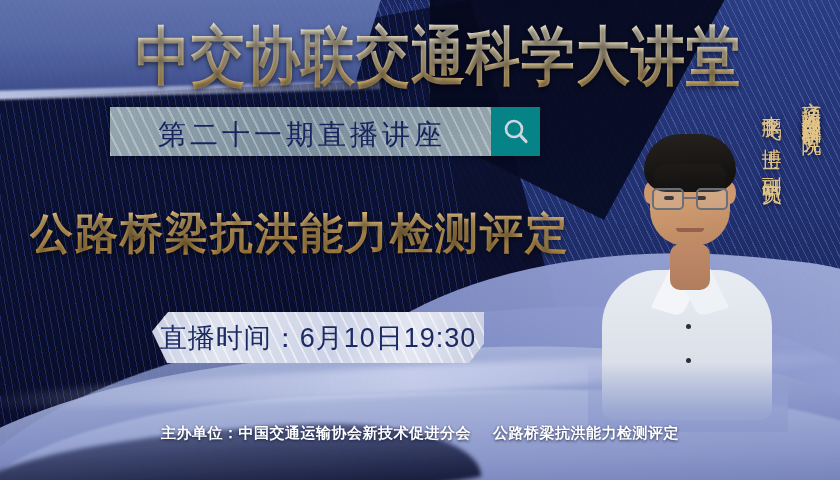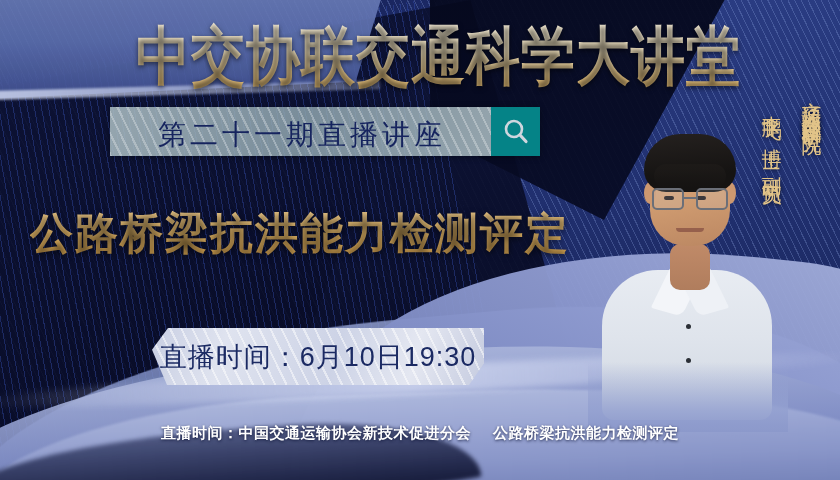--- a/index.html
+++ b/index.html
@@ -110,21 +110,21 @@
   .search-box svg{display:block;}
 
   
   .topic{position:absolute;left:30px;top:205px;
     font-size:43px;font-weight:700;letter-spacing:2px;white-space:nowrap;
     background:linear-gradient(180deg,#f0cf93 0%,#e4b86a 45%,#cf9b47 100%);
     -webkit-background-clip:text;background-clip:text;color:transparent;
     text-shadow:0 2px 6px rgba(0,0,0,.6);}
 
   
-  .time-badge{position:absolute;left:152px;top:328px;width:332px;height:57px;
+  .time-badge{position:absolute;left:152px;top:312px;width:332px;height:51px;
     background:linear-gradient(105deg,#c9cfe3 0%, #dfe3ef 22%, #cdd3e6 55%, #e4e7f1 78%, #c6cce0 100%);
     clip-path:polygon(16px 0, 100% 0, 100% 62%, calc(100% - 15px) 100%, 15px 100%, 0 38%);
     box-shadow:0 2px 8px rgba(0,0,0,.45);}
   .time-badge .sheen{position:absolute;inset:0;
     background-image:repeating-linear-gradient(64deg,
       rgba(255,255,255,.5) 0px, rgba(255,255,255,.5) 2px,
       rgba(255,255,255,0) 2px, rgba(255,255,255,0) 10px);}
   .time-text{position:absolute;inset:0;display:flex;align-items:center;justify-content:center;
     font-size:27px;color:#1b2a63;letter-spacing:1px;white-space:nowrap;}
 
@@ -239,16 +239,16 @@
 
   <div class="time-badge">
     <div class="sheen"></div>
     <div class="time-text">直播时间：6月10日19:30</div>
   </div>
 
   <div class="vtext v-org">交通运输部公路科学研究院</div>
   <div class="vtext v-person">李鹏飞　博士　副研究员</div>
 
   <div class="footer">
-    <span>直播时间：</span><span>中国交通运输协会新技术促进分会</span><span class="gap"></span><span>公路桥梁抗洪能力检测评定</span>
+    <span>主办单位：</span><span>中国交通运输协会新技术促进分会</span><span class="gap"></span><span>公路桥梁抗洪能力检测评定</span>
   </div>
 
 </div>
 
 </body></html>

